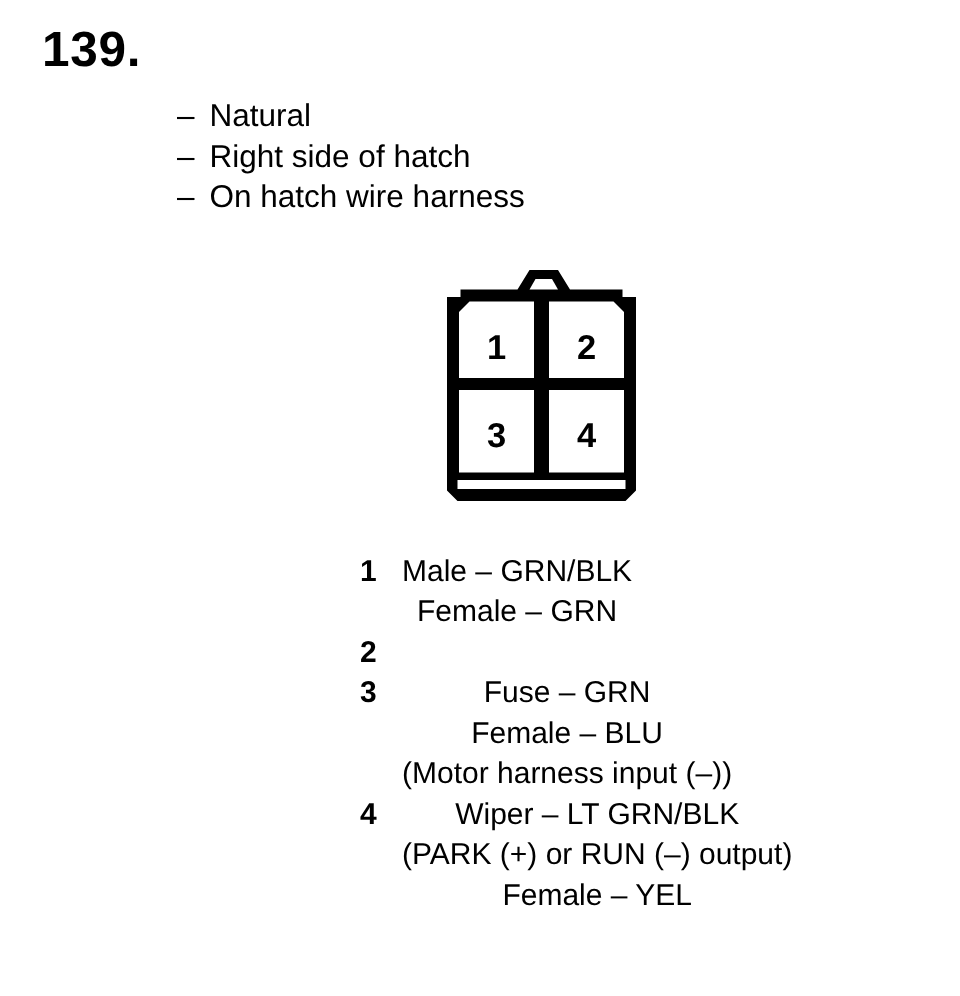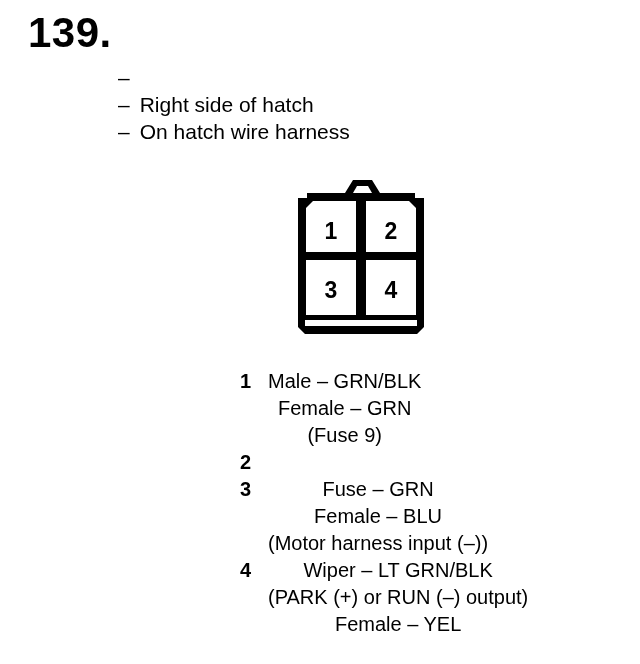--- a/index.html
+++ b/index.html
@@ -21,21 +21,21 @@
     background: #ffffff;
   }
   
   .title-row {
     position: absolute;
     left: 28px;
     top: 16px;
     display: flex;
     align-items: baseline;
     font-weight: bold;
-    font-size: 42px;
+    font-size: 33px;
     line-height: 34px;
     letter-spacing: 0.5px;
     white-space: nowrap;
   }
   .title-row .num {
     display: inline-block;
     width: 102px;
   }
   
   .notes {
@@ -90,20 +90,21 @@
 
 <div class="page">
 
   <div class="title-row">
     <span class="num">139.</span>
   </div>
 
   <div class="notes">
     <div class="note">
       <span>–</span>
+      <span>Natural</span>
     </div>
     <div class="note">
       <span>–</span>
       <span>Right side of hatch</span>
     </div>
     <div class="note">
       <span>–</span>
       <span>On hatch wire harness</span>
     </div>
   </div>
@@ -127,21 +128,20 @@
     <text x="391" y="298" text-anchor="middle">4</text>
   </svg>
 
   <div class="pin-list">
 
     <div class="pin-item">
       <span class="pin-num">1</span>
       <div class="pin-lines">
         <div>Male – GRN/BLK</div>
         <div>Female – GRN</div>
-        <div>(Fuse 9)</div>
       </div>
     </div>
 
     <div class="pin-item">
       <span class="pin-num">2</span>
     </div>
 
     <div class="pin-item">
       <span class="pin-num">3</span>
       <div class="pin-lines">

